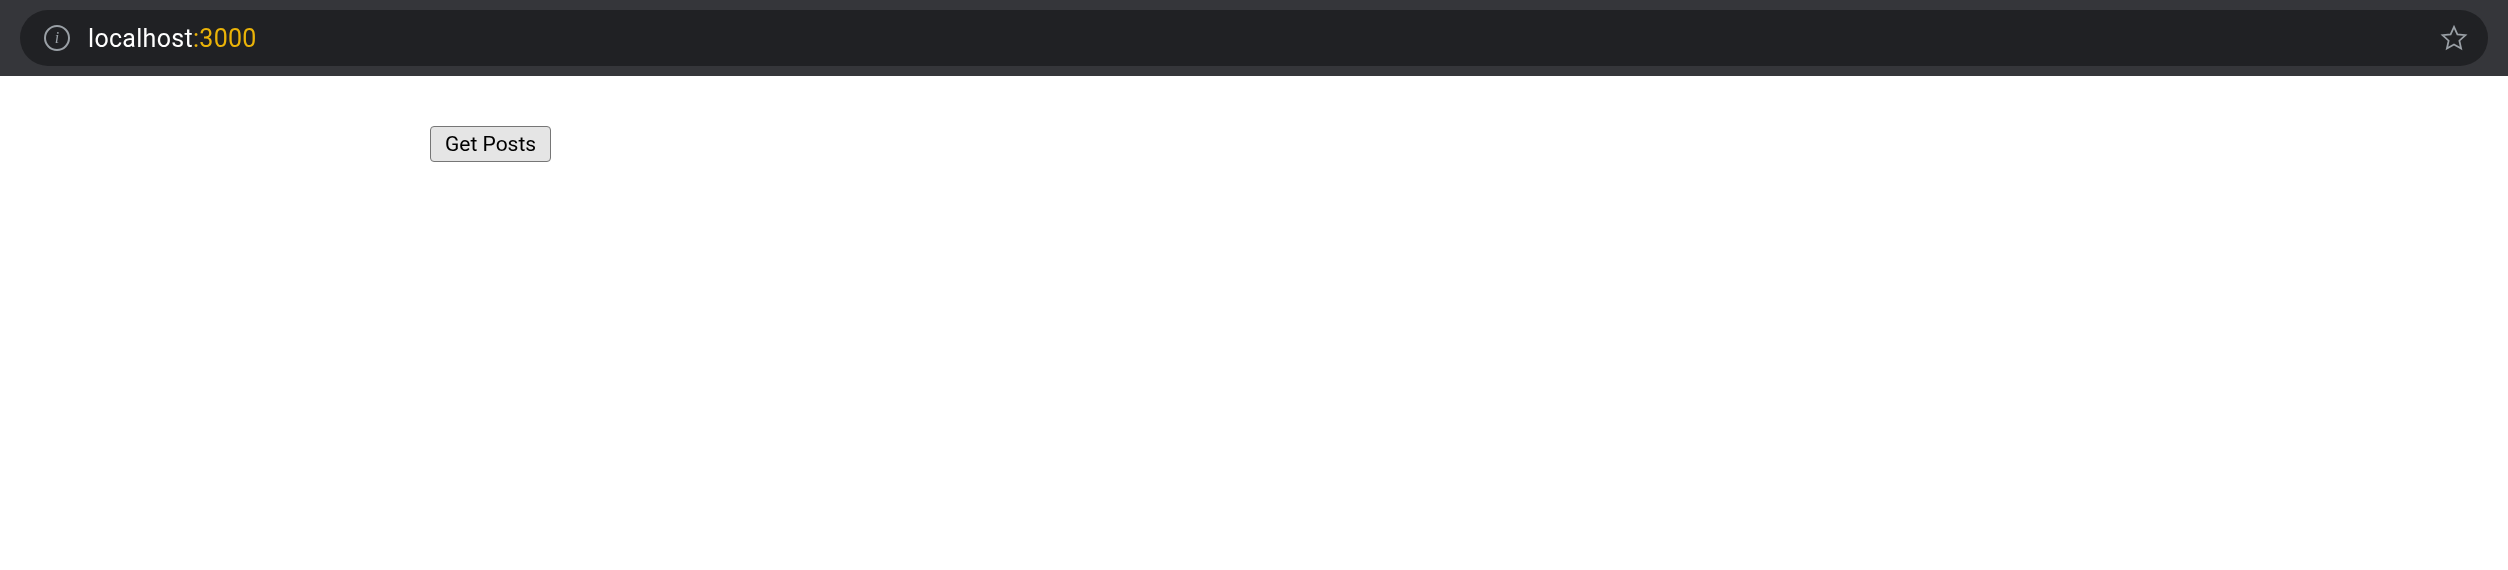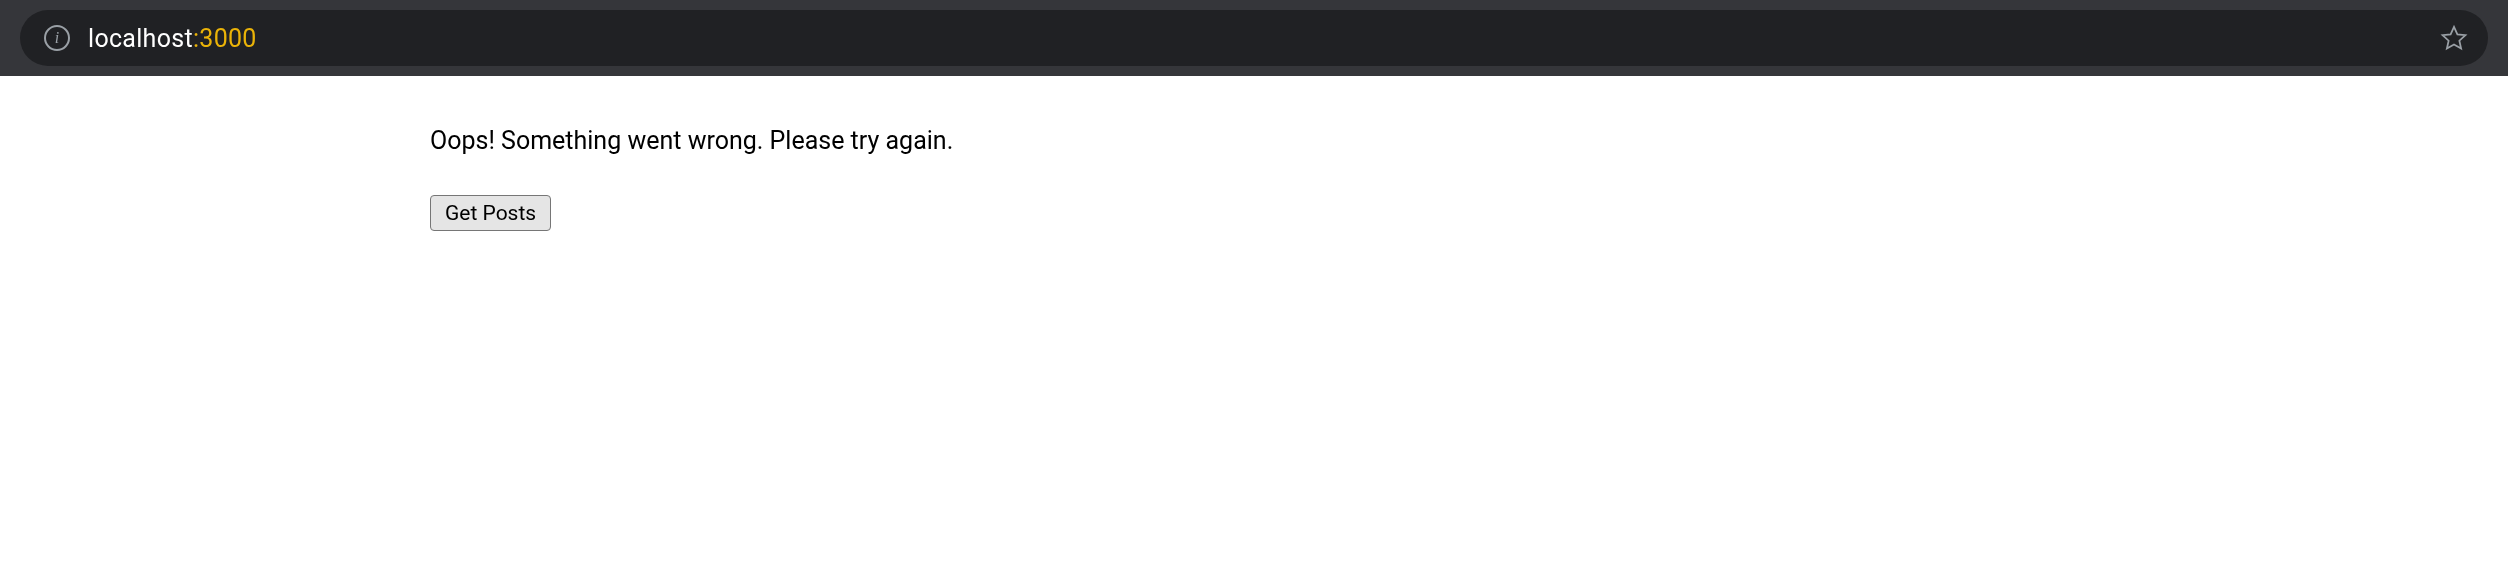--- a/index.html
+++ b/index.html
@@ -98,15 +98,14 @@
   <div class="url-container">
     <span class="info-icon">i</span>
     <span class="url-text"><span>localhost</span><span class="url-port">:3000</span></span>
   </div>
   <svg class="star-icon" viewBox="0 0 24 24">
     <path d="M12 2.5 L14.9 8.9 L21.8 9.6 L16.6 14.3 L18.1 21.1 L12 17.6 L5.9 21.1 L7.4 14.3 L2.2 9.6 L9.1 8.9 Z"></path>
   </svg>
 </div>
 
 <div class="page-content">
-  <p class="error-message">Oops! Something went wrong. Please try again.</p>
   <button class="get-posts-button">Get Posts</button>
 </div>
 
 </body></html>

